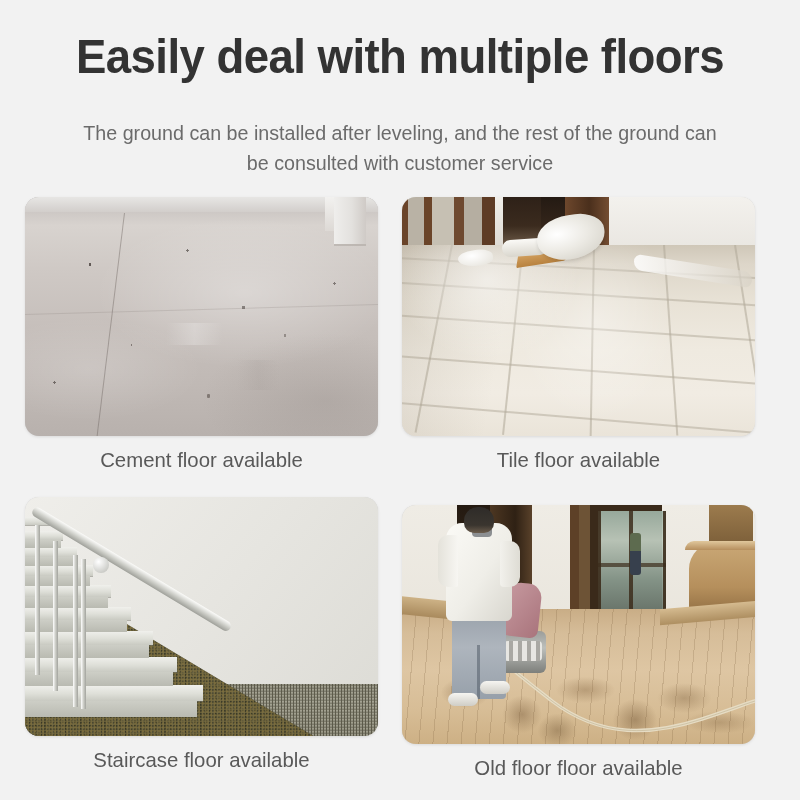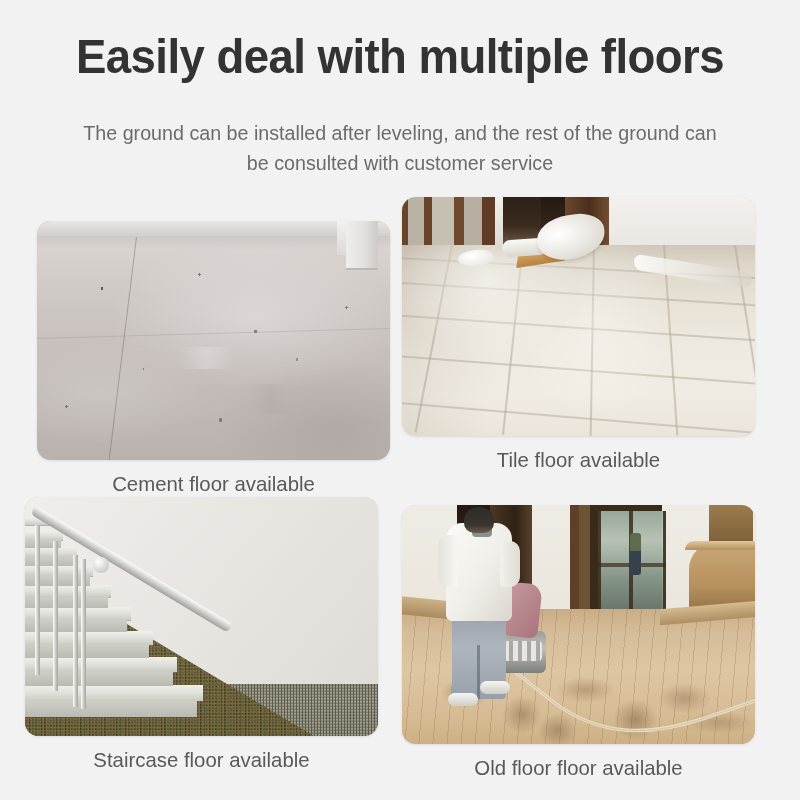--- a/index.html
+++ b/index.html
@@ -54,21 +54,21 @@
   .grid {
     position: absolute;
     left: 25px;
     top: 197px;
     width: 750px;
   }
   .cell {
     position: absolute;
     width: 353px;
   }
-  .cell.c0 { left: 12px;    top: 0; margin-top: 24px;   }
+  .cell.c0 { left: 0;    top: 0;   }
   .cell.c1 { left: 377px; top: 0;   }
   .cell.c2 { left: 0;    top: 300px;}
   .cell.c3 { left: 377px; top: 308px;}
 
   .photo {
     position: relative;
     width: 353px;
     height: 239px;
     border-radius: 14px;
     overflow: hidden;

